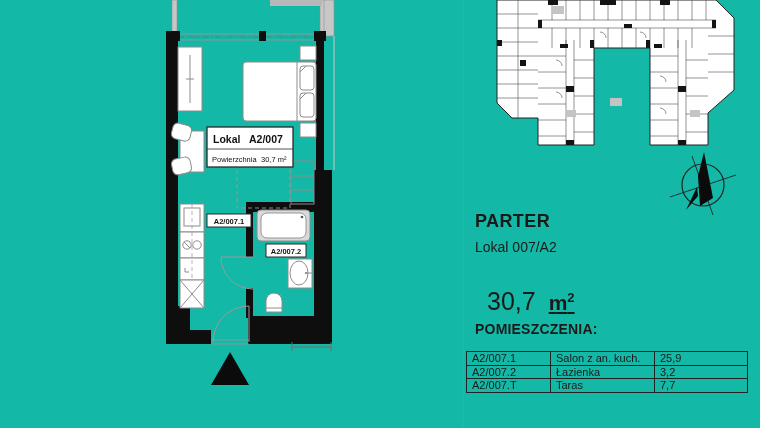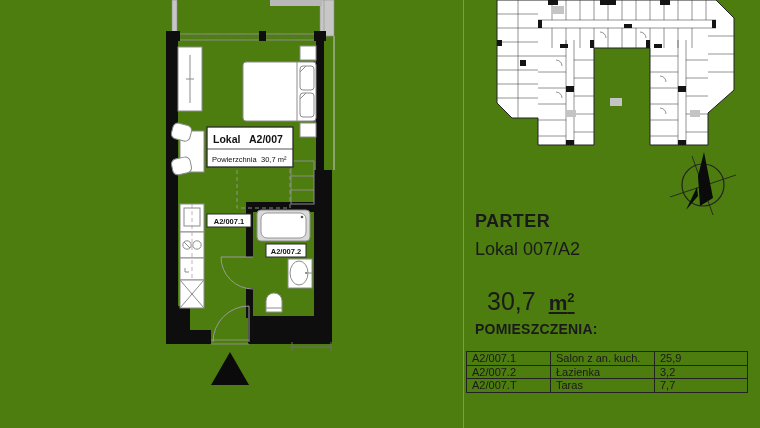--- a/index.html
+++ b/index.html
@@ -1,36 +1,36 @@
 <!DOCTYPE html>
 <html><head>
 <meta charset="utf-8">
 <style>
   html,body{margin:0;padding:0;background:#fff;}
   body{font-family:"Liberation Sans",sans-serif;color:#1a1a1a;}
-  .stage{position:relative;width:760px;height:428px;background:#4d7c0f;overflow:hidden;}
+  .stage{position:relative;width:760px;height:428px;background:#14b8a6;overflow:hidden;}
   .divider{position:absolute;left:463px;top:0;width:1px;height:428px;background:#8a8a8a;}
   svg{position:absolute;left:0;top:0;}
   .wall{fill:#0e0e0e;stroke:none;}
   .graywall{fill:#c7c7c7;stroke:#8f8f8f;stroke-width:.6;}
   .furn{fill:#fff;stroke:#8c8c8c;stroke-width:1;}
   .furnl{fill:none;stroke:#8c8c8c;stroke-width:1;}
   .thin{fill:none;stroke:#9a9a9a;stroke-width:.8;}
   .door{fill:none;stroke:#9a9a9a;stroke-width:1;}
   .tagbox{fill:#fff;stroke:#2a2a2a;stroke-width:1;}
   .tagtxt{font-family:"Liberation Sans",sans-serif;font-weight:bold;font-size:7.5px;fill:#111;}
   .lblbig{font-family:"Liberation Sans",sans-serif;font-weight:bold;font-size:10.5px;fill:#111;}
   .lblsml{font-family:"Liberation Sans",sans-serif;font-size:7.5px;fill:#111;}
   .ovl{fill:none;stroke:#3a3a3a;stroke-width:.55;}
   .ovb{fill:#141414;}
   .ovg{fill:#c4c4c4;}
 
   .info{position:absolute;left:463px;top:0;width:297px;height:428px;}
   .floor-label{position:absolute;left:12px;top:211px;font-size:18px;font-weight:bold;letter-spacing:.4px;}
-  .unit-label{position:absolute;left:12px;top:239px;font-size:18px;}
+  .unit-label{position:absolute;left:12px;top:239px;font-size:14px;}
   .area-heading{position:absolute;left:12px;top:267px;font-size:14px;font-weight:bold;letter-spacing:.2px;}
   .area-value{position:absolute;left:24px;top:287px;font-size:25px;font-weight:normal;}
   .area-value .unit{font-weight:bold;font-size:21px;margin-left:13px;text-decoration:underline;}
   .area-value sup{font-size:13px;font-weight:bold;}
   .rooms-heading{position:absolute;left:12px;top:321px;font-size:14px;font-weight:bold;letter-spacing:.2px;}
   table.rooms{position:absolute;left:3px;top:351px;border-collapse:collapse;table-layout:fixed;width:281px;font-size:11px;}
   table.rooms td{border:1px solid #222;padding:0 0 0 5px;height:12.5px;line-height:12.5px;overflow:hidden;white-space:nowrap;}
   table.rooms{border:1.5px solid #222;}
 </style>
 </head>

